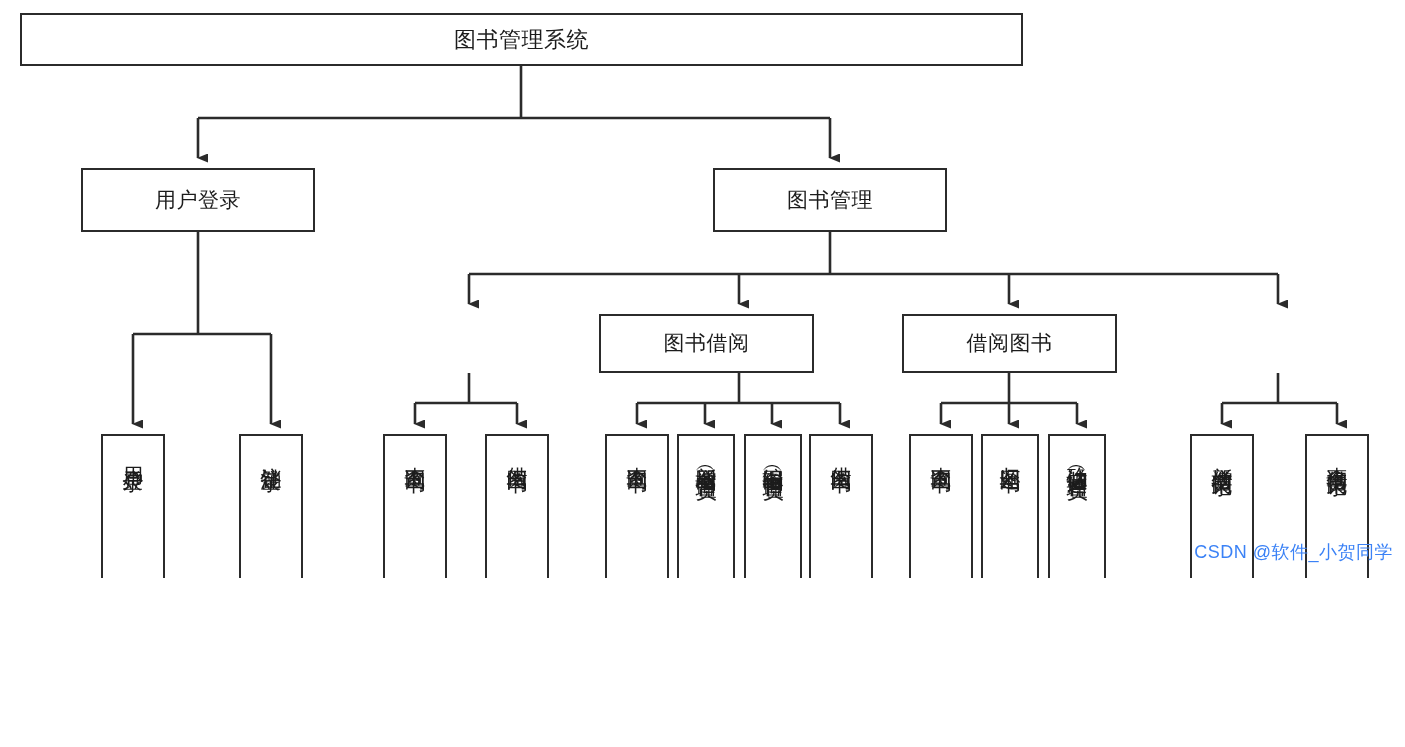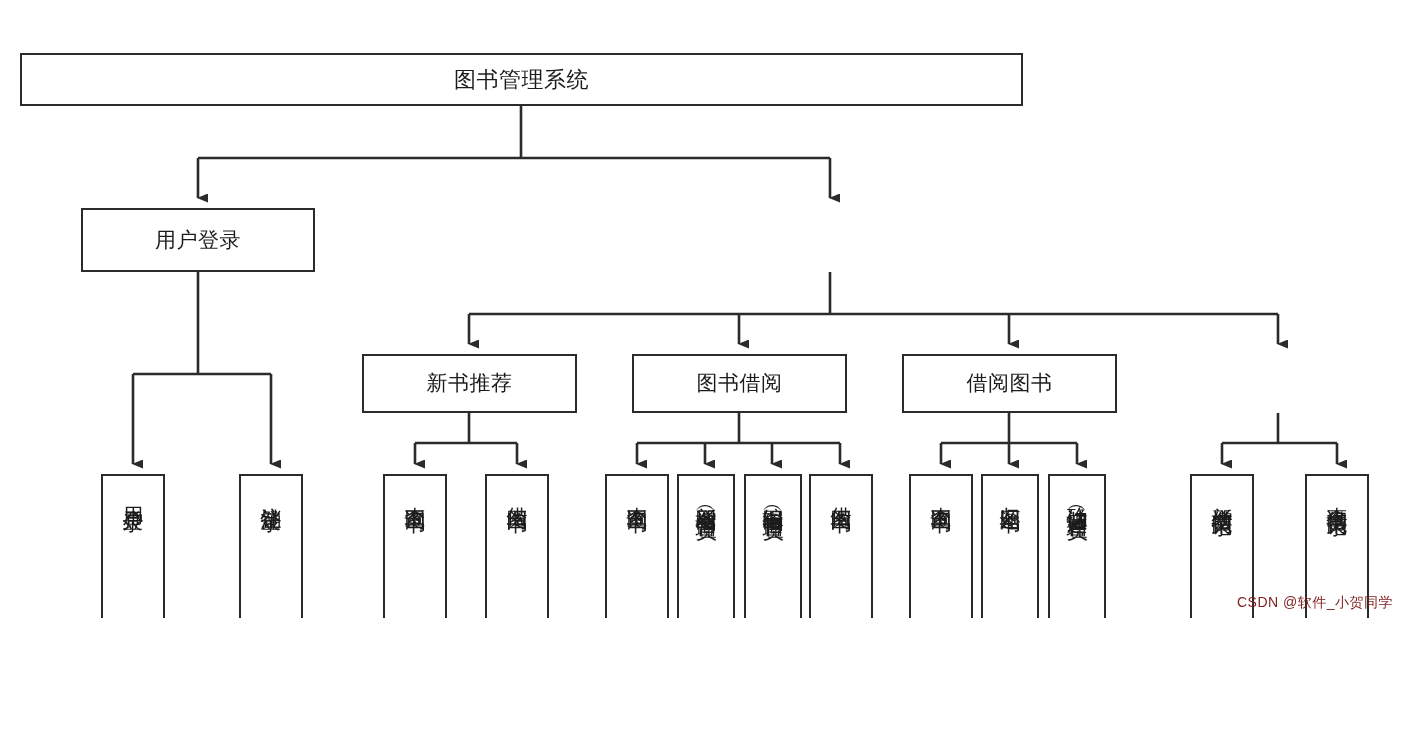--- a/index.html
+++ b/index.html
@@ -10,21 +10,20 @@
   }
   body {
     font-family: "Liberation Sans", "DejaVu Sans", sans-serif;
   }
   #diagram-canvas {
     position: relative;
     width: 1405px;
     height: 578px;
     background: #ffffff;
     overflow: hidden;
-    margin-top: 40px;
   }
   #edge-layer {
     position: absolute;
     left: 0;
     top: 0;
     width: 1405px;
     height: 747px;
     pointer-events: none;
   }
   .node {
@@ -63,23 +62,23 @@
     text-orientation: upright;
     font-size: 21px;
     line-height: 1.05;
     letter-spacing: 2px;
     white-space: normal;
     max-height: 272px;
   }
   #watermark {
     position: absolute;
     right: 12px;
-    bottom: 6px;
-    font-size: 14px;
-    color: #7f1d1d;
+    bottom: 14px;
+    font-size: 18px;
+    color: #3b82f6;
     letter-spacing: 0.5px;
     z-index: 5;
     white-space: nowrap;
   }
 </style>
 </head>
 <body>
 
 <div id="diagram-canvas">
 
@@ -134,25 +133,25 @@
     </g>
   </svg>
 
   <div class="node horiz root" style="left:20px; top:13px; width:1003px; height:53px;">
     <span class="node-label">图书管理系统</span>
   </div>
 
   <div class="node horiz" style="left:81px; top:168px; width:234px; height:64px;">
     <span class="node-label">用户登录</span>
   </div>
-
-  <div class="node horiz" style="left:362px; top:314px; width:215px; height:59px;">
-    <span class="node-label">新书推荐</span>
-  </div>
-  <div class="node horiz" style="left:632px; top:314px; width:215px; height:59px;">
+  <div class="node horiz" style="left:713px; top:168px; width:234px; height:64px;">
+    <span class="node-label">图书管理</span>
+  </div>
+
+  <div class="node horiz" style="left:599px; top:314px; width:215px; height:59px;">
     <span class="node-label">图书借阅</span>
   </div>
   <div class="node horiz" style="left:902px; top:314px; width:215px; height:59px;">
     <span class="node-label">借阅图书</span>
   </div>
 
   <div class="node leaf" style="left:101px; top:434px; width:64px; height:299px;">
     <span class="node-label">用户登录</span>
   </div>
   <div class="node leaf" style="left:239px; top:434px; width:64px; height:299px;">

